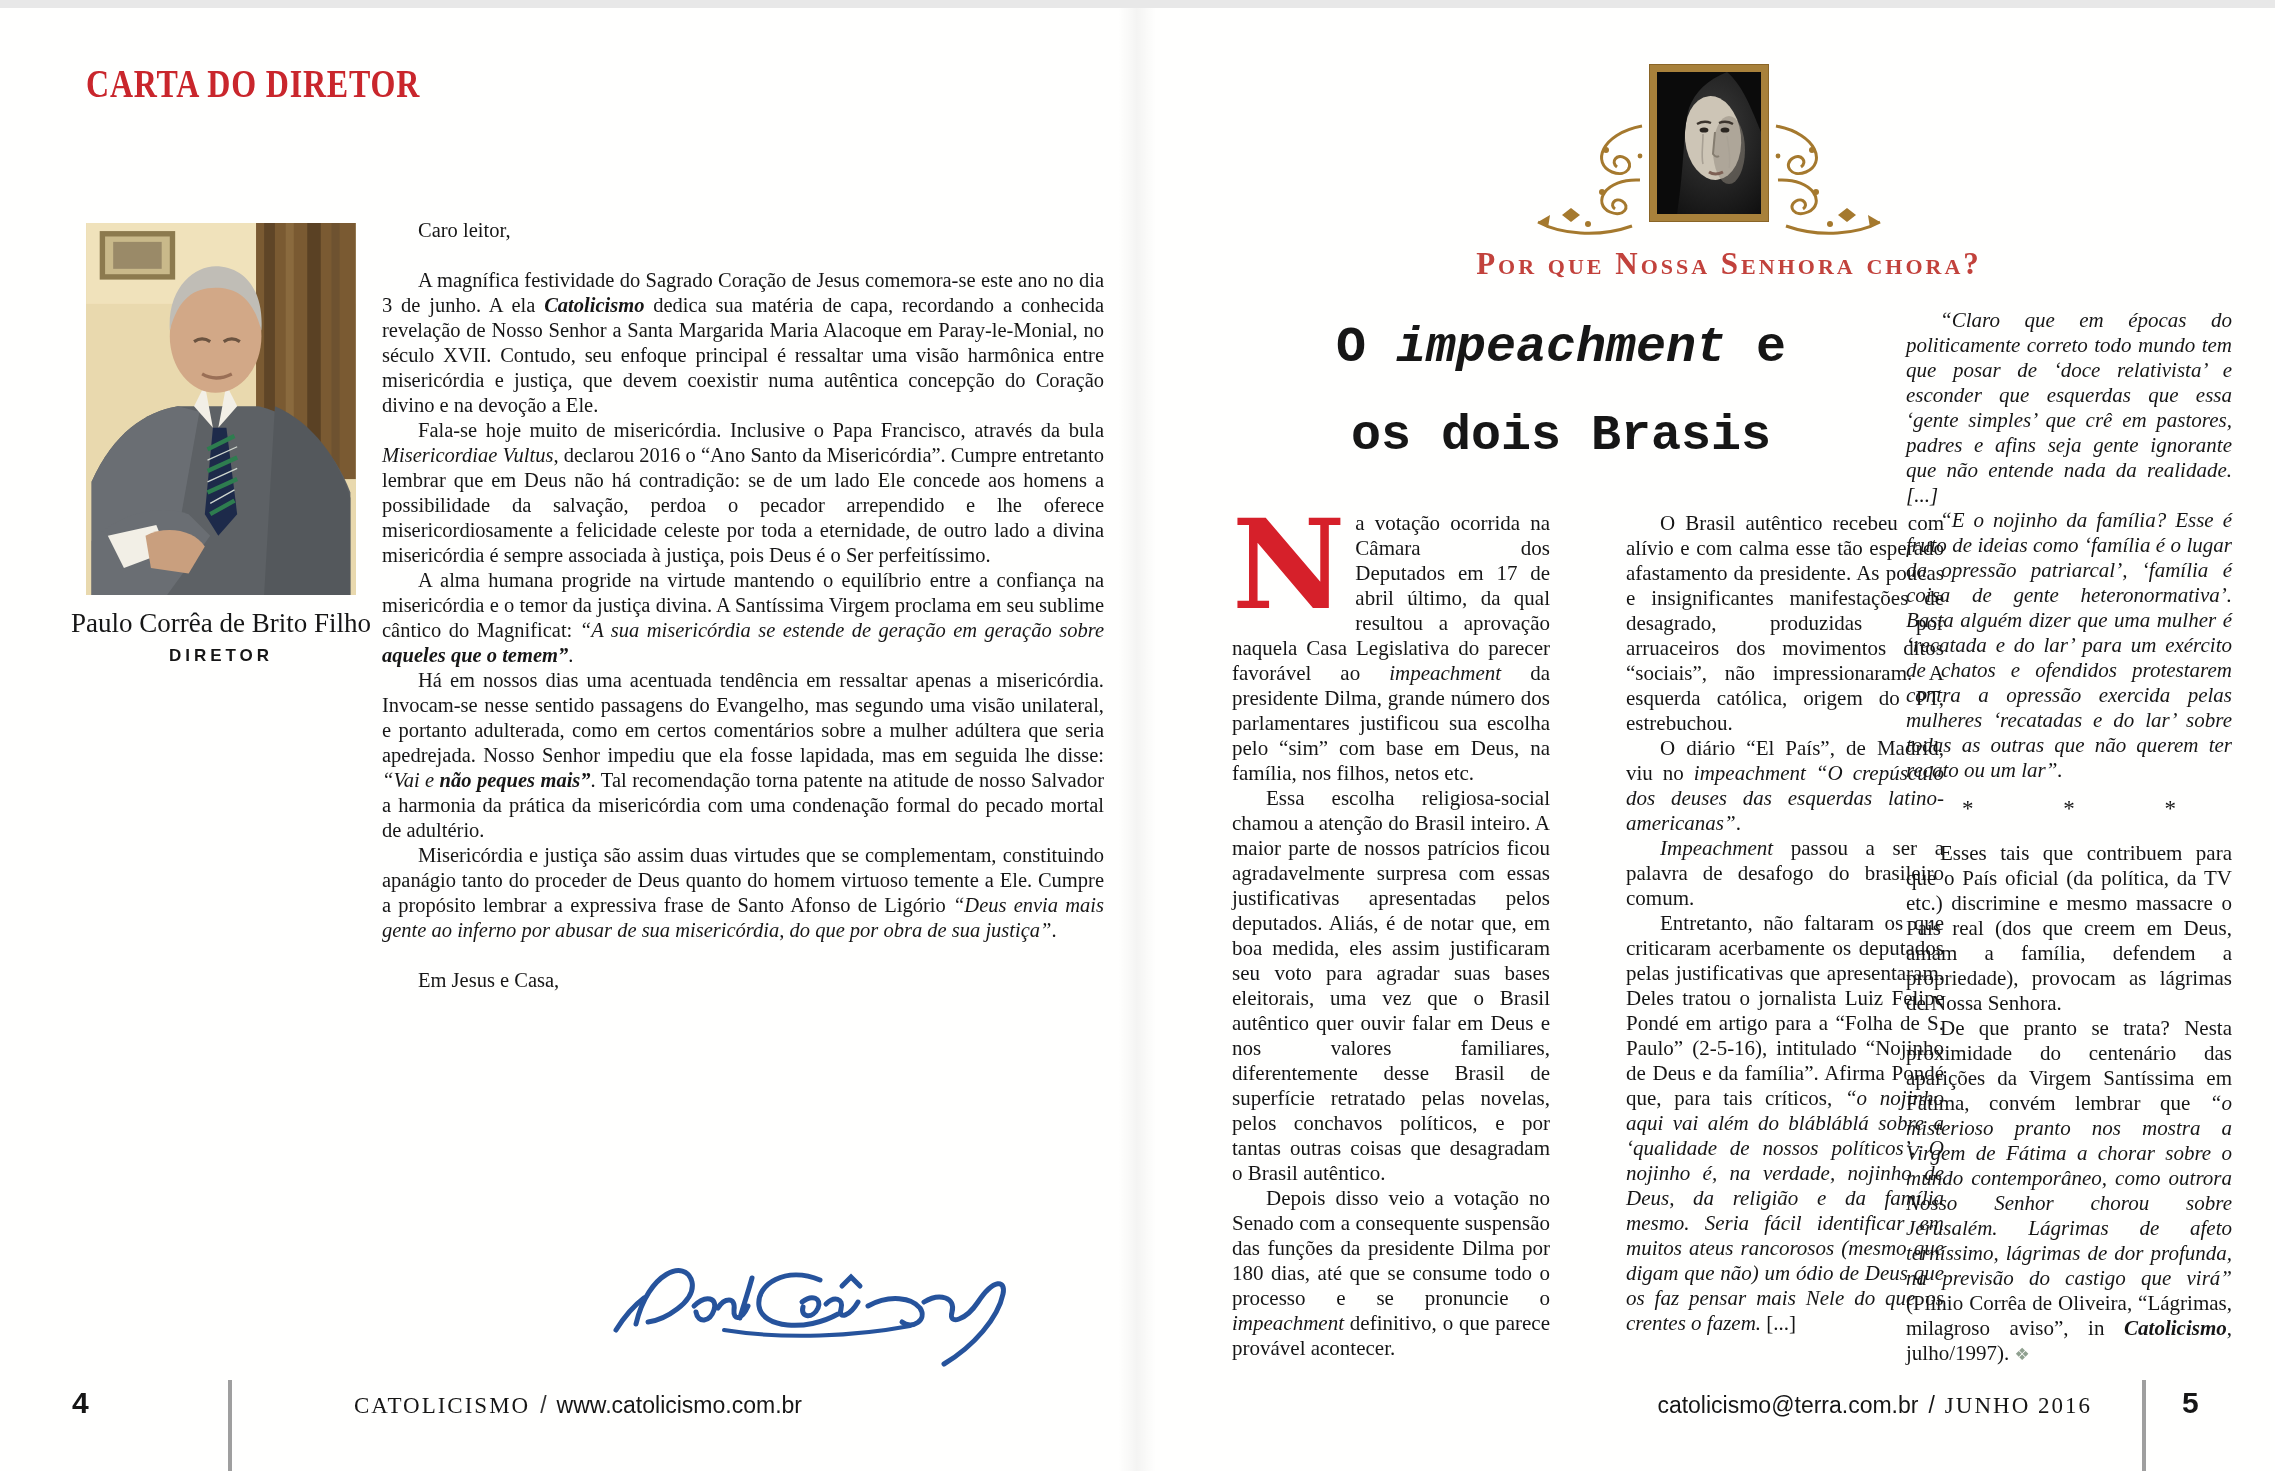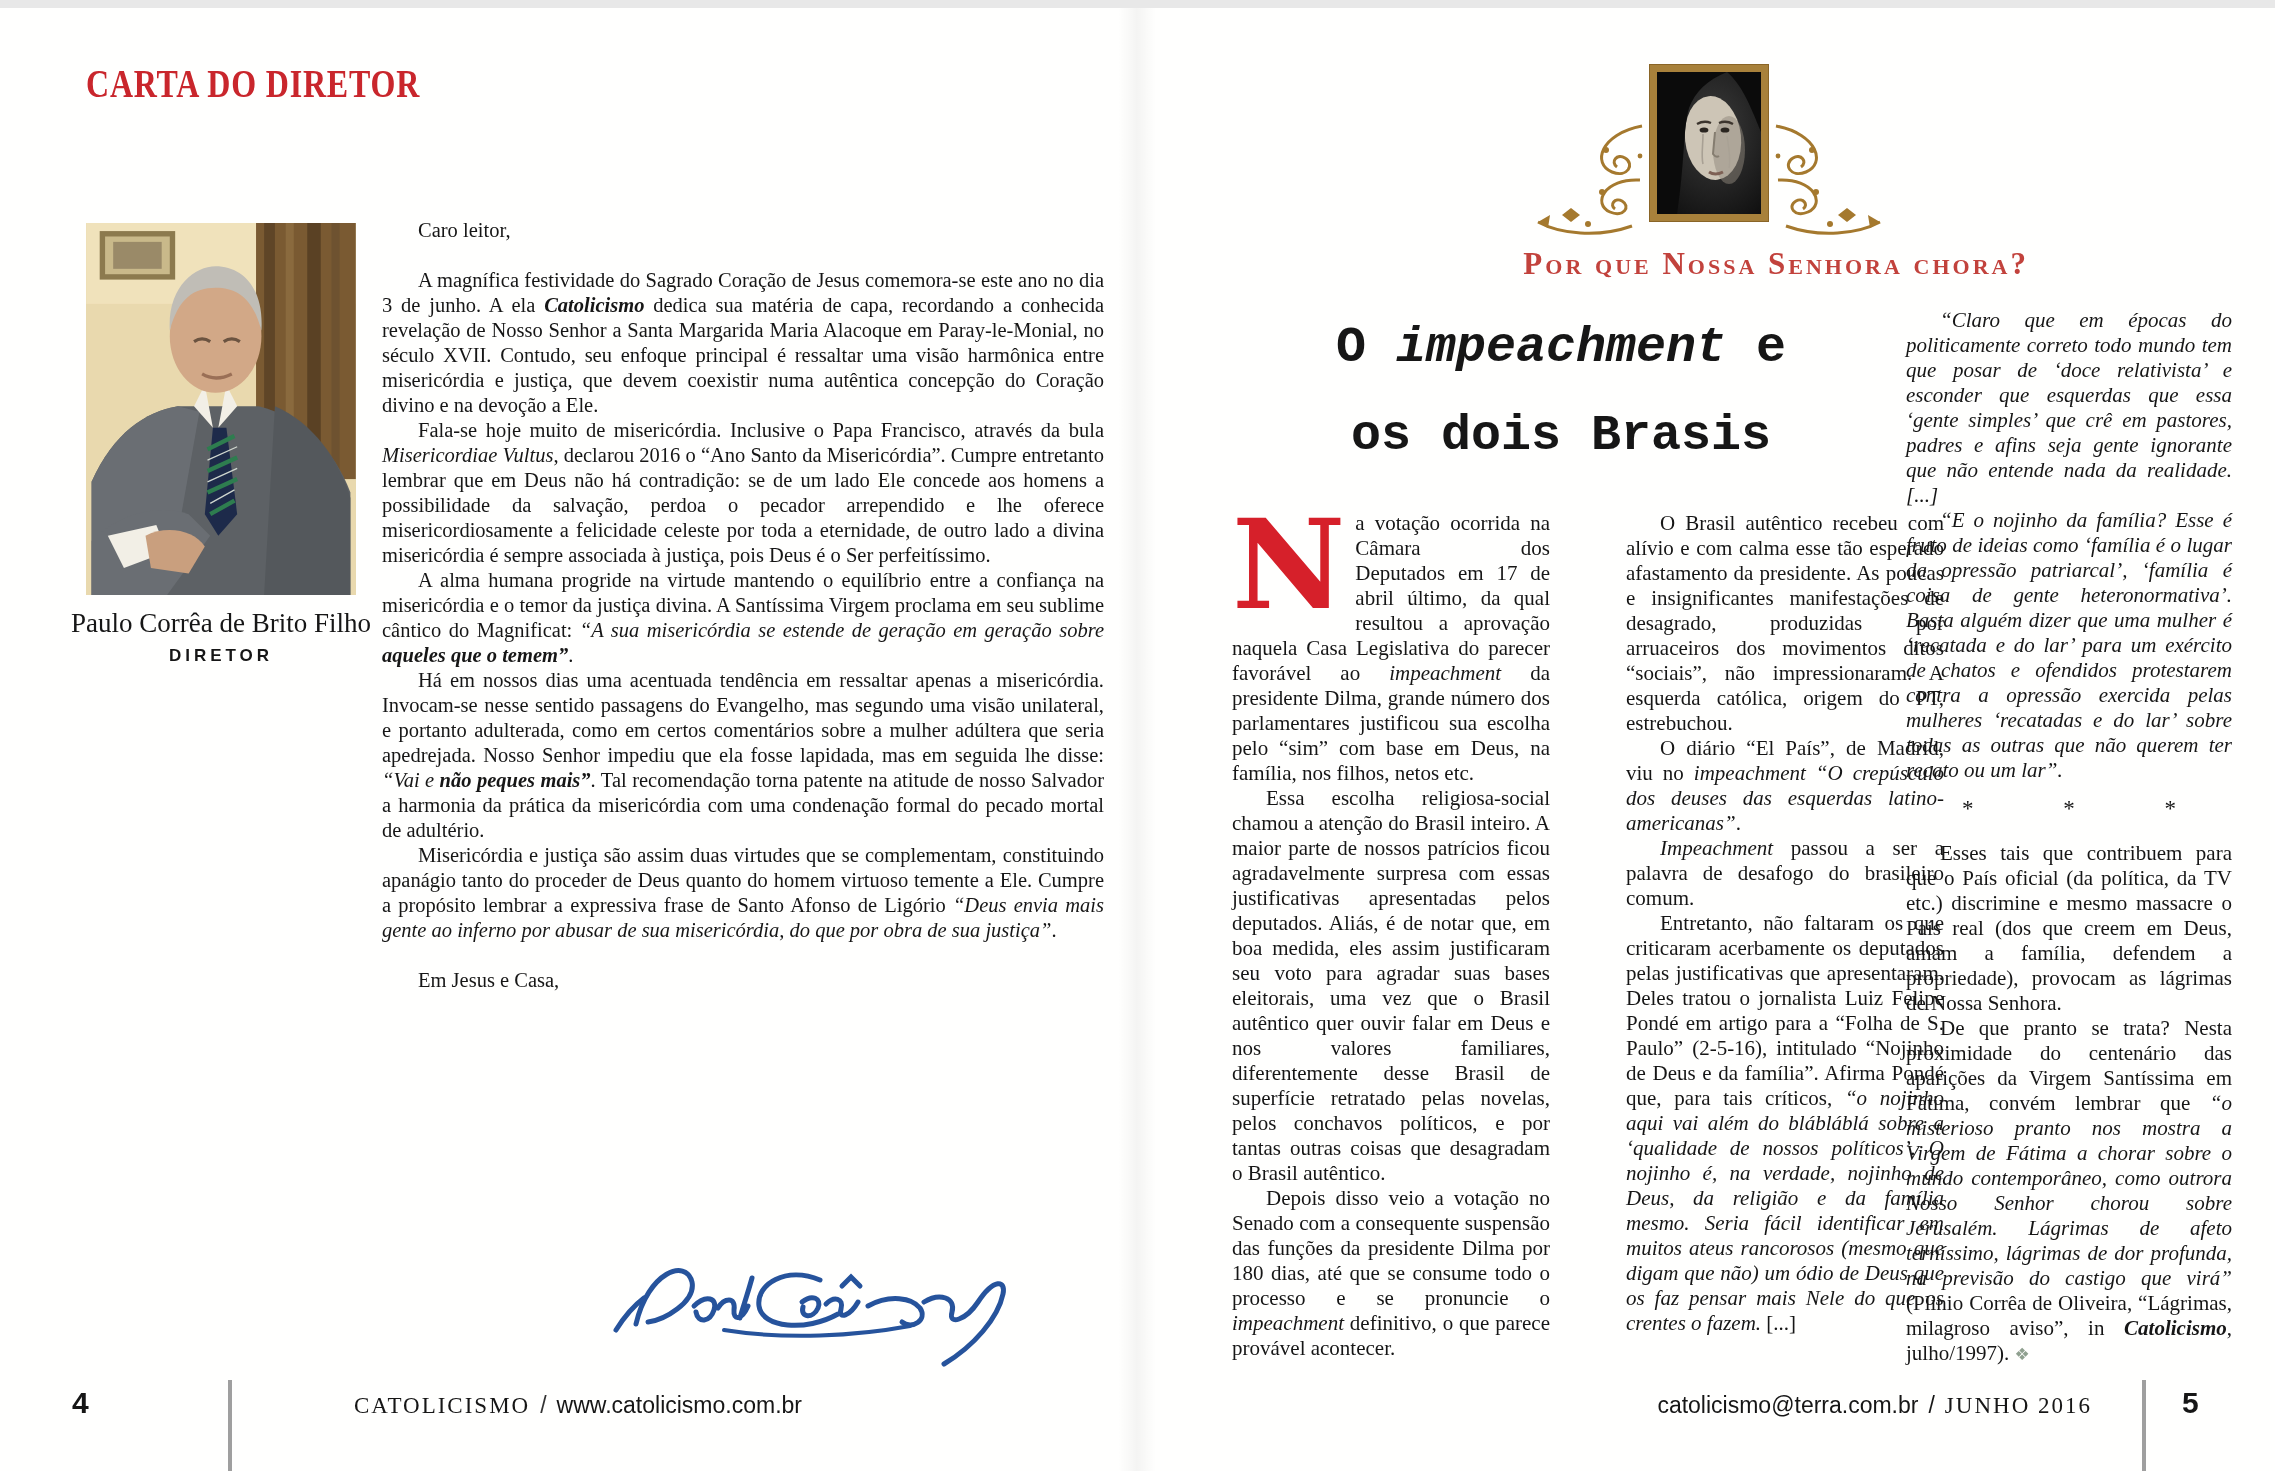--- a/index.html
+++ b/index.html
@@ -43,21 +43,21 @@
   .footer-right{position:absolute;left:1500px;top:1384px;width:592px;text-align:right;font-size:23px;white-space:nowrap;}
   .footer-right .email{font-family:"Liberation Sans",sans-serif;}
   .footer-right .slash{font-family:"Liberation Sans",sans-serif;margin:0 10px;}
   .footer-right .issue{font-family:"Liberation Serif",serif;letter-spacing:2px;}
 
   
   .lady-frame{position:absolute;left:1650px;top:57px;width:118px;height:156px;
     border:7px solid #a8813b;box-shadow:inset 0 0 0 2px #d9c27c, 0 0 0 1px #8a6527;background:#111;}
   .ornament{position:absolute;top:112px;width:120px;height:122px;}
   #orn-l{left:1528px;} #orn-r{left:1770px;transform:scaleX(-1);}
-  .kicker{position:absolute;left:1429px;top:238px;width:600px;text-align:right;
+  .kicker{position:absolute;left:1429px;top:238px;width:600px;text-align:center;
     color:var(--kicker_red);font-family:"Liberation Serif",serif;font-weight:bold;
     font-variant:small-caps;font-size:31px;letter-spacing:3px;}
 
   
   .art-title{position:absolute;left:1230px;top:296px;width:662px;text-align:center;
     font-family:Liberation Mono, monospace;font-weight:bold;font-size:50px;line-height:88px;}
   .art-title .it{font-weight:bold;}
   .col{position:absolute;font-size:21px;line-height:25px;text-align:justify;}
   #col1{left:1232px;top:503px;width:318px;}
   #col2{left:1626px;top:503px;width:318px;}

